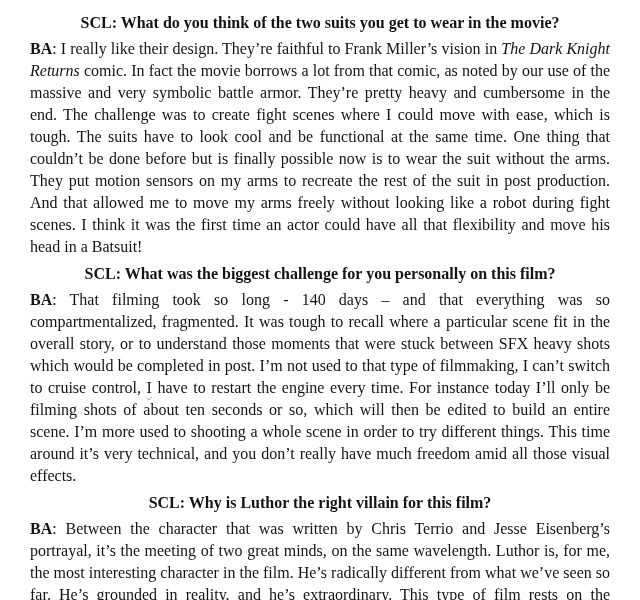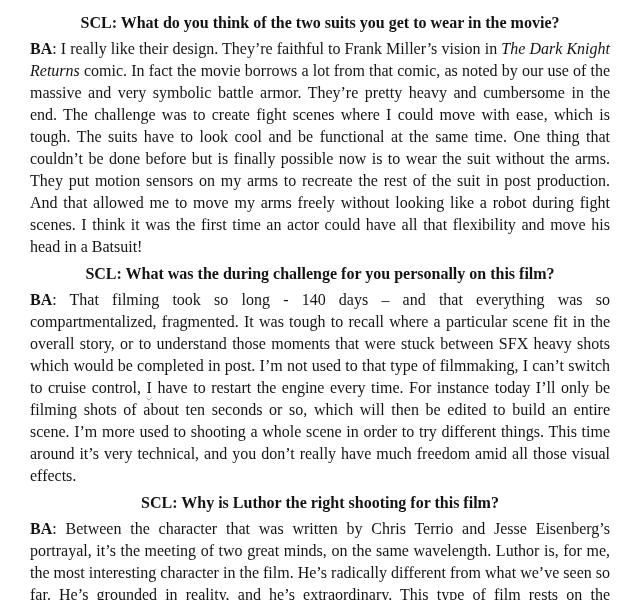--- a/index.html
+++ b/index.html
@@ -38,17 +38,17 @@
     text-decoration-color: #7f9fbf;
     text-underline-offset: 3px;
   }
 </style>
 </head>
 <body>
 
 <main data-name="interview-document">
     <h2 class="question" data-name="question-heading">SCL: What do you think of the two suits you get to wear in the movie?</h2>
     <p class="answer" data-name="answer-paragraph"><span class="seg-bold" data-name="speaker-label">BA</span><span class="seg-normal" data-name="answer-segment">: I really like their design. They’re faithful to Frank Miller’s vision in </span><span class="seg-italic" data-name="answer-segment">The Dark Knight Returns</span><span class="seg-normal" data-name="answer-segment"> comic. In fact the movie borrows a lot from that comic, as noted by our use of the massive and very symbolic battle armor. They’re pretty heavy and cumbersome in the end. The challenge was to create fight scenes where I could move with ease, which is tough. The suits have to look cool and be functional at the same time. One thing that couldn’t be done before but is finally possible now is to wear the suit without the arms. They put motion sensors on my arms to recreate the rest of the suit in post production. And that allowed me to move my arms freely without looking like a robot during fight scenes. I think it was the first time an actor could have all that flexibility and move his head in a Batsuit!</span></p>
-    <h2 class="question" data-name="question-heading">SCL: What was the during challenge for you personally on this film?</h2>
+    <h2 class="question" data-name="question-heading">SCL: What was the biggest challenge for you personally on this film?</h2>
     <p class="answer" data-name="answer-paragraph"><span class="seg-bold" data-name="speaker-label">BA</span><span class="seg-normal" data-name="answer-segment">: That filming took so long - 140 days – and that everything was so compartmentalized, fragmented. It was tough to recall where a particular scene fit in the overall story, or to understand those moments that were stuck between SFX heavy shots which would be completed in post. I’m not used to that type of filmmaking, I can’t switch to cruise control, </span><span class="seg-grammar" data-name="answer-segment">I</span><span class="seg-normal" data-name="answer-segment"> have to restart the engine every time. For instance today I’ll only be filming shots of about ten seconds or so, which will then be edited to build an entire scene. I’m more used to shooting a whole scene in order to try different things. This time around it’s very technical, and you don’t really have much freedom amid all those visual effects.</span></p>
-    <h2 class="question" data-name="question-heading">SCL: Why is Luthor the right shooting for this film?</h2>
+    <h2 class="question" data-name="question-heading">SCL: Why is Luthor the right villain for this film?</h2>
     <p class="answer" data-name="answer-paragraph"><span class="seg-bold" data-name="speaker-label">BA</span><span class="seg-normal" data-name="answer-segment">: Between the character that was written by Chris Terrio and Jesse Eisenberg’s portrayal, it’s the meeting of two great minds, on the same wavelength. Luthor is, for me, the most interesting character in the film. He’s radically different from what we’ve seen so far. He’s grounded in reality, and he’s extraordinary. This type of film rests on the shoulders of the villain. That’s why </span><span class="seg-italic" data-name="answer-segment">The Dark Knight</span><span class="seg-normal" data-name="answer-segment"> was so brilliant, because of Heath Ledger’s Joker. Jesse improves the film with each scene he’s in. He’s not your usual one-dimensional villain, there’s a whole psychology behind him.</span></p>
   </main>
 
 </body></html>

